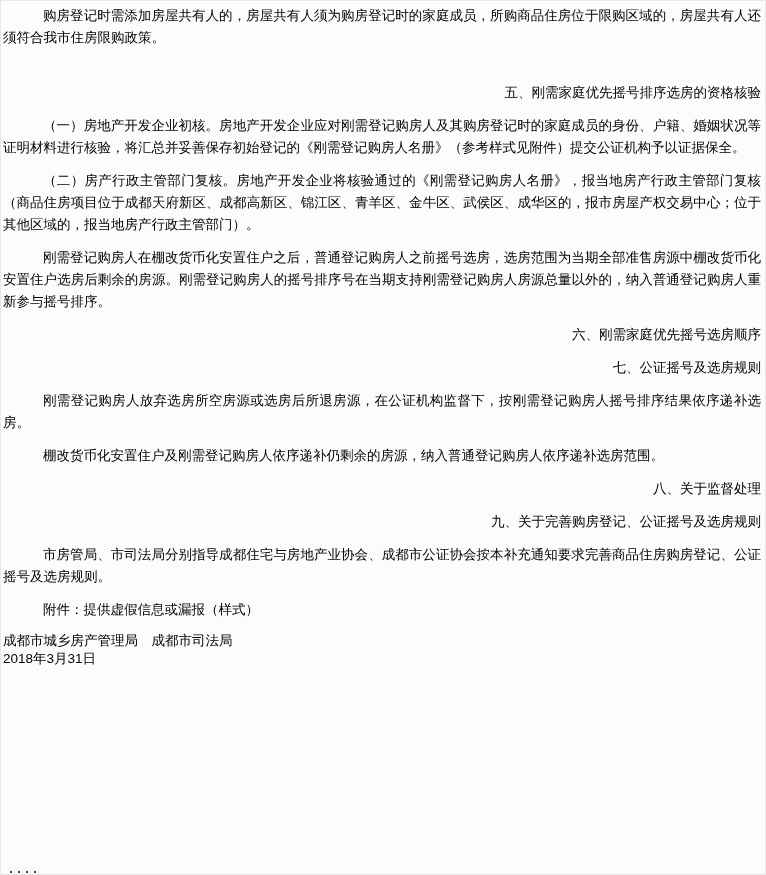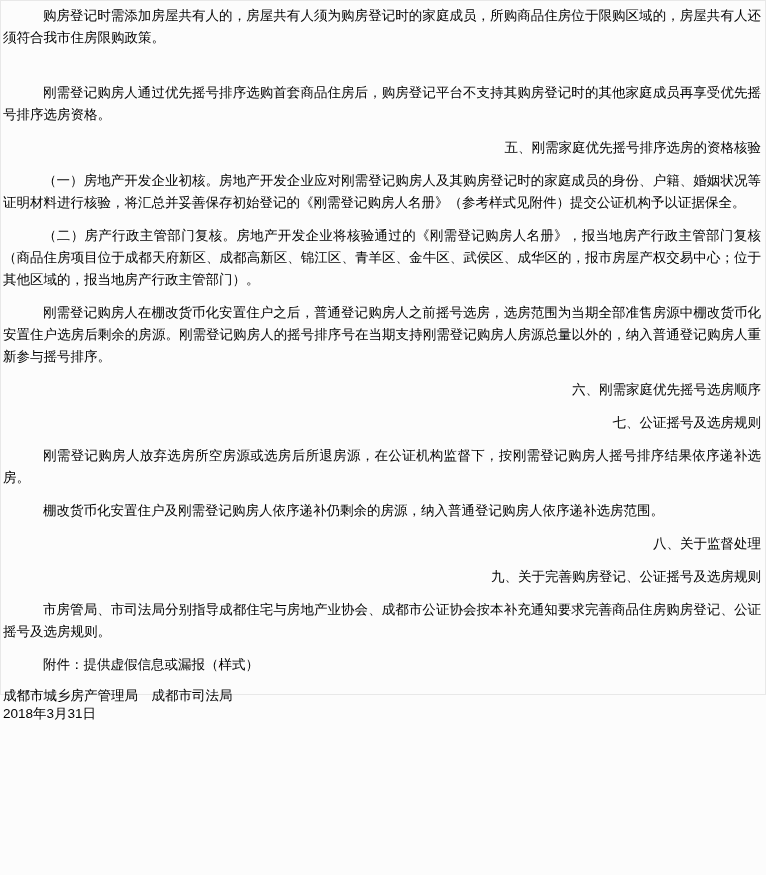--- a/index.html
+++ b/index.html
@@ -7,21 +7,21 @@
     width: 766px;
     height: 875px;
     background: #fcfcfc;
     overflow: hidden;
     font-family: "Liberation Sans", sans-serif;
   }
   .doc {
     position: relative;
     box-sizing: border-box;
     width: 766px;
-    height: 695px;
+    height: 875px;
     padding: 4px 4px 0 2px;
     border: 1px solid #e8e8e8;
     color: #000000;
     font-size: 13.5px;
     line-height: 22px;
   }
   .blk {
     margin: 0 0 11px 0;
     text-indent: 40px;
     text-align: justify;
@@ -47,21 +47,20 @@
     background: repeating-linear-gradient(90deg, #444 0 2px, transparent 2px 8px);
   }
 </style>
 </head>
 <body>
 
 <div class="doc">
 
   <div class="blk gap-after">购房登记时需添加房屋共有人的，房屋共有人须为购房登记时的家庭成员，所购商品住房位于限购区域的，房屋共有人还须符合我市住房限购政策。</div>
 
-  <div class="blk">刚需登记购房人通过优先摇号排序选购首套商品住房后，购房登记平台不支持其购房登记时的其他家庭成员再享受优先摇号排序选房资格。</div>
 
   <div class="blk heading">五、刚需家庭优先摇号排序选房的资格核验</div>
 
   <div class="blk">（一）房地产开发企业初核。房地产开发企业应对刚需登记购房人及其购房登记时的家庭成员的身份、户籍、婚姻状况等证明材料进行核验，将汇总并妥善保存初始登记的《刚需登记购房人名册》（参考样式见附件）提交公证机构予以证据保全。</div>
 
   <div class="blk">（二）房产行政主管部门复核。房地产开发企业将核验通过的《刚需登记购房人名册》，报当地房产行政主管部门复核（商品住房项目位于成都天府新区、成都高新区、锦江区、青羊区、金牛区、武侯区、成华区的，报市房屋产权交易中心；位于其他区域的，报当地房产行政主管部门）。</div>
 
 
   <div class="blk">刚需登记购房人在棚改货币化安置住户之后，普通登记购房人之前摇号选房，选房范围为当期全部准售房源中棚改货币化安置住户选房后剩余的房源。刚需登记购房人的摇号排序号在当期支持刚需登记购房人房源总量以外的，纳入普通登记购房人重新参与摇号排序。</div>
 

